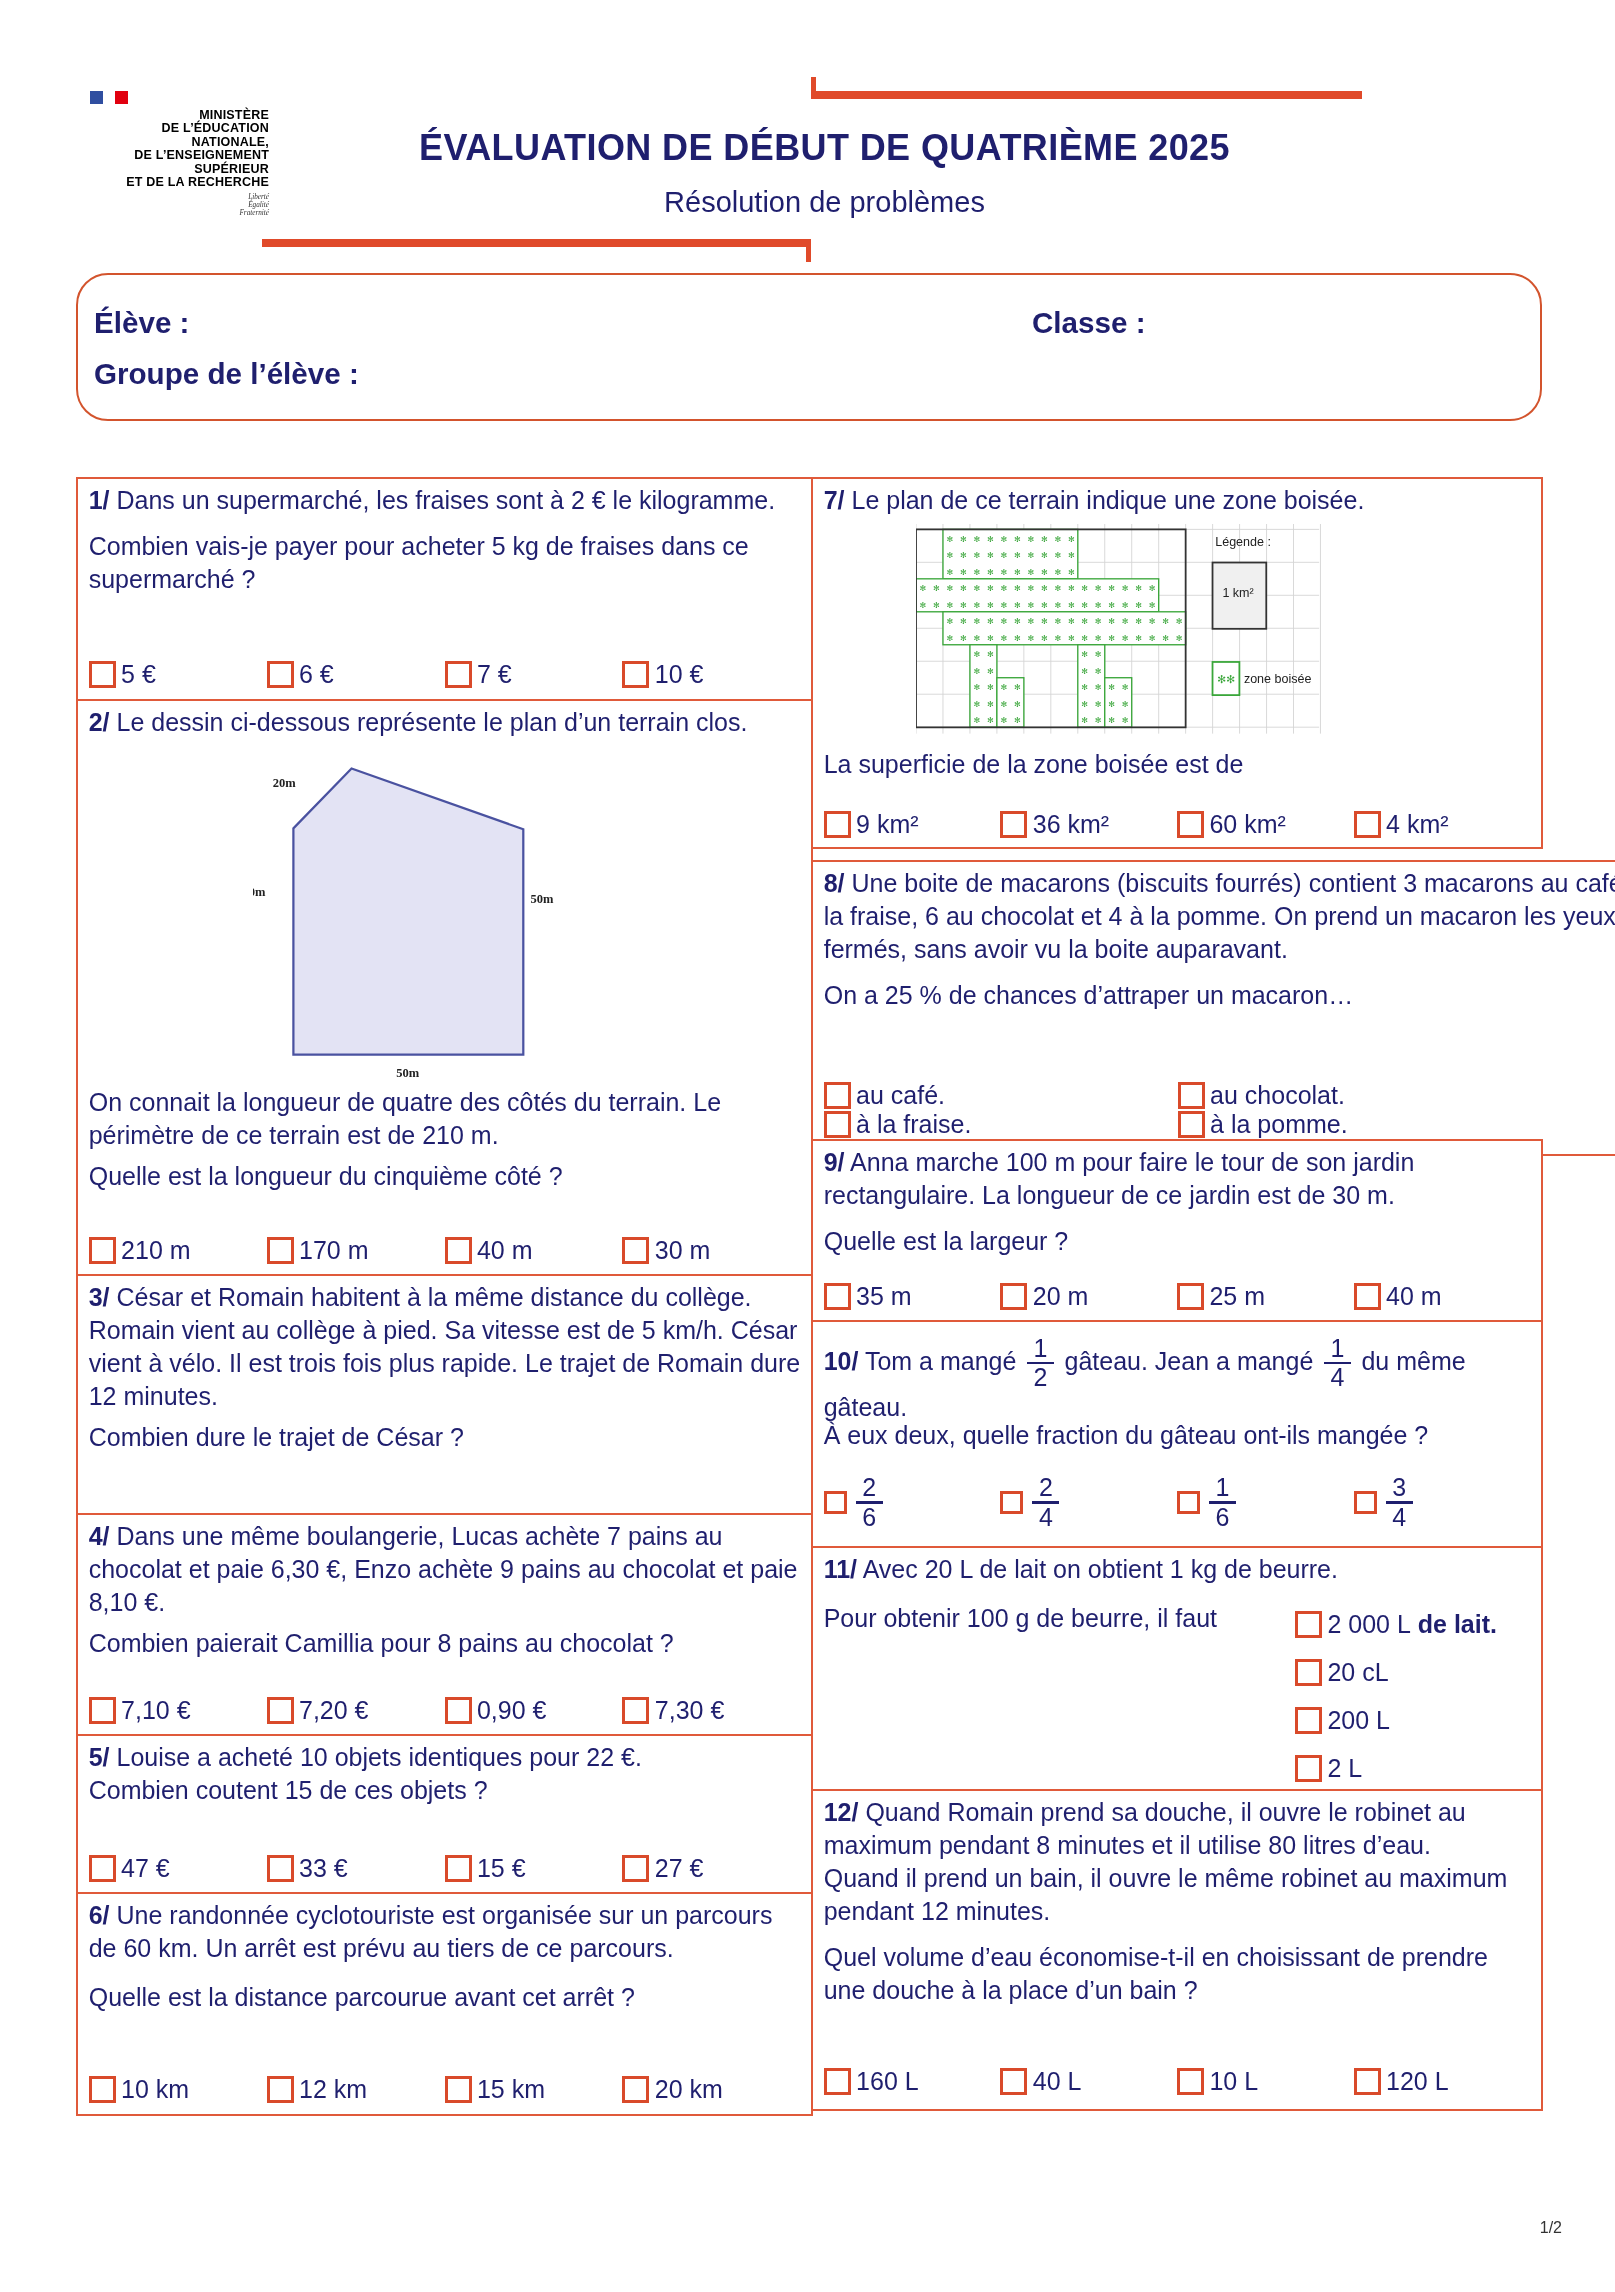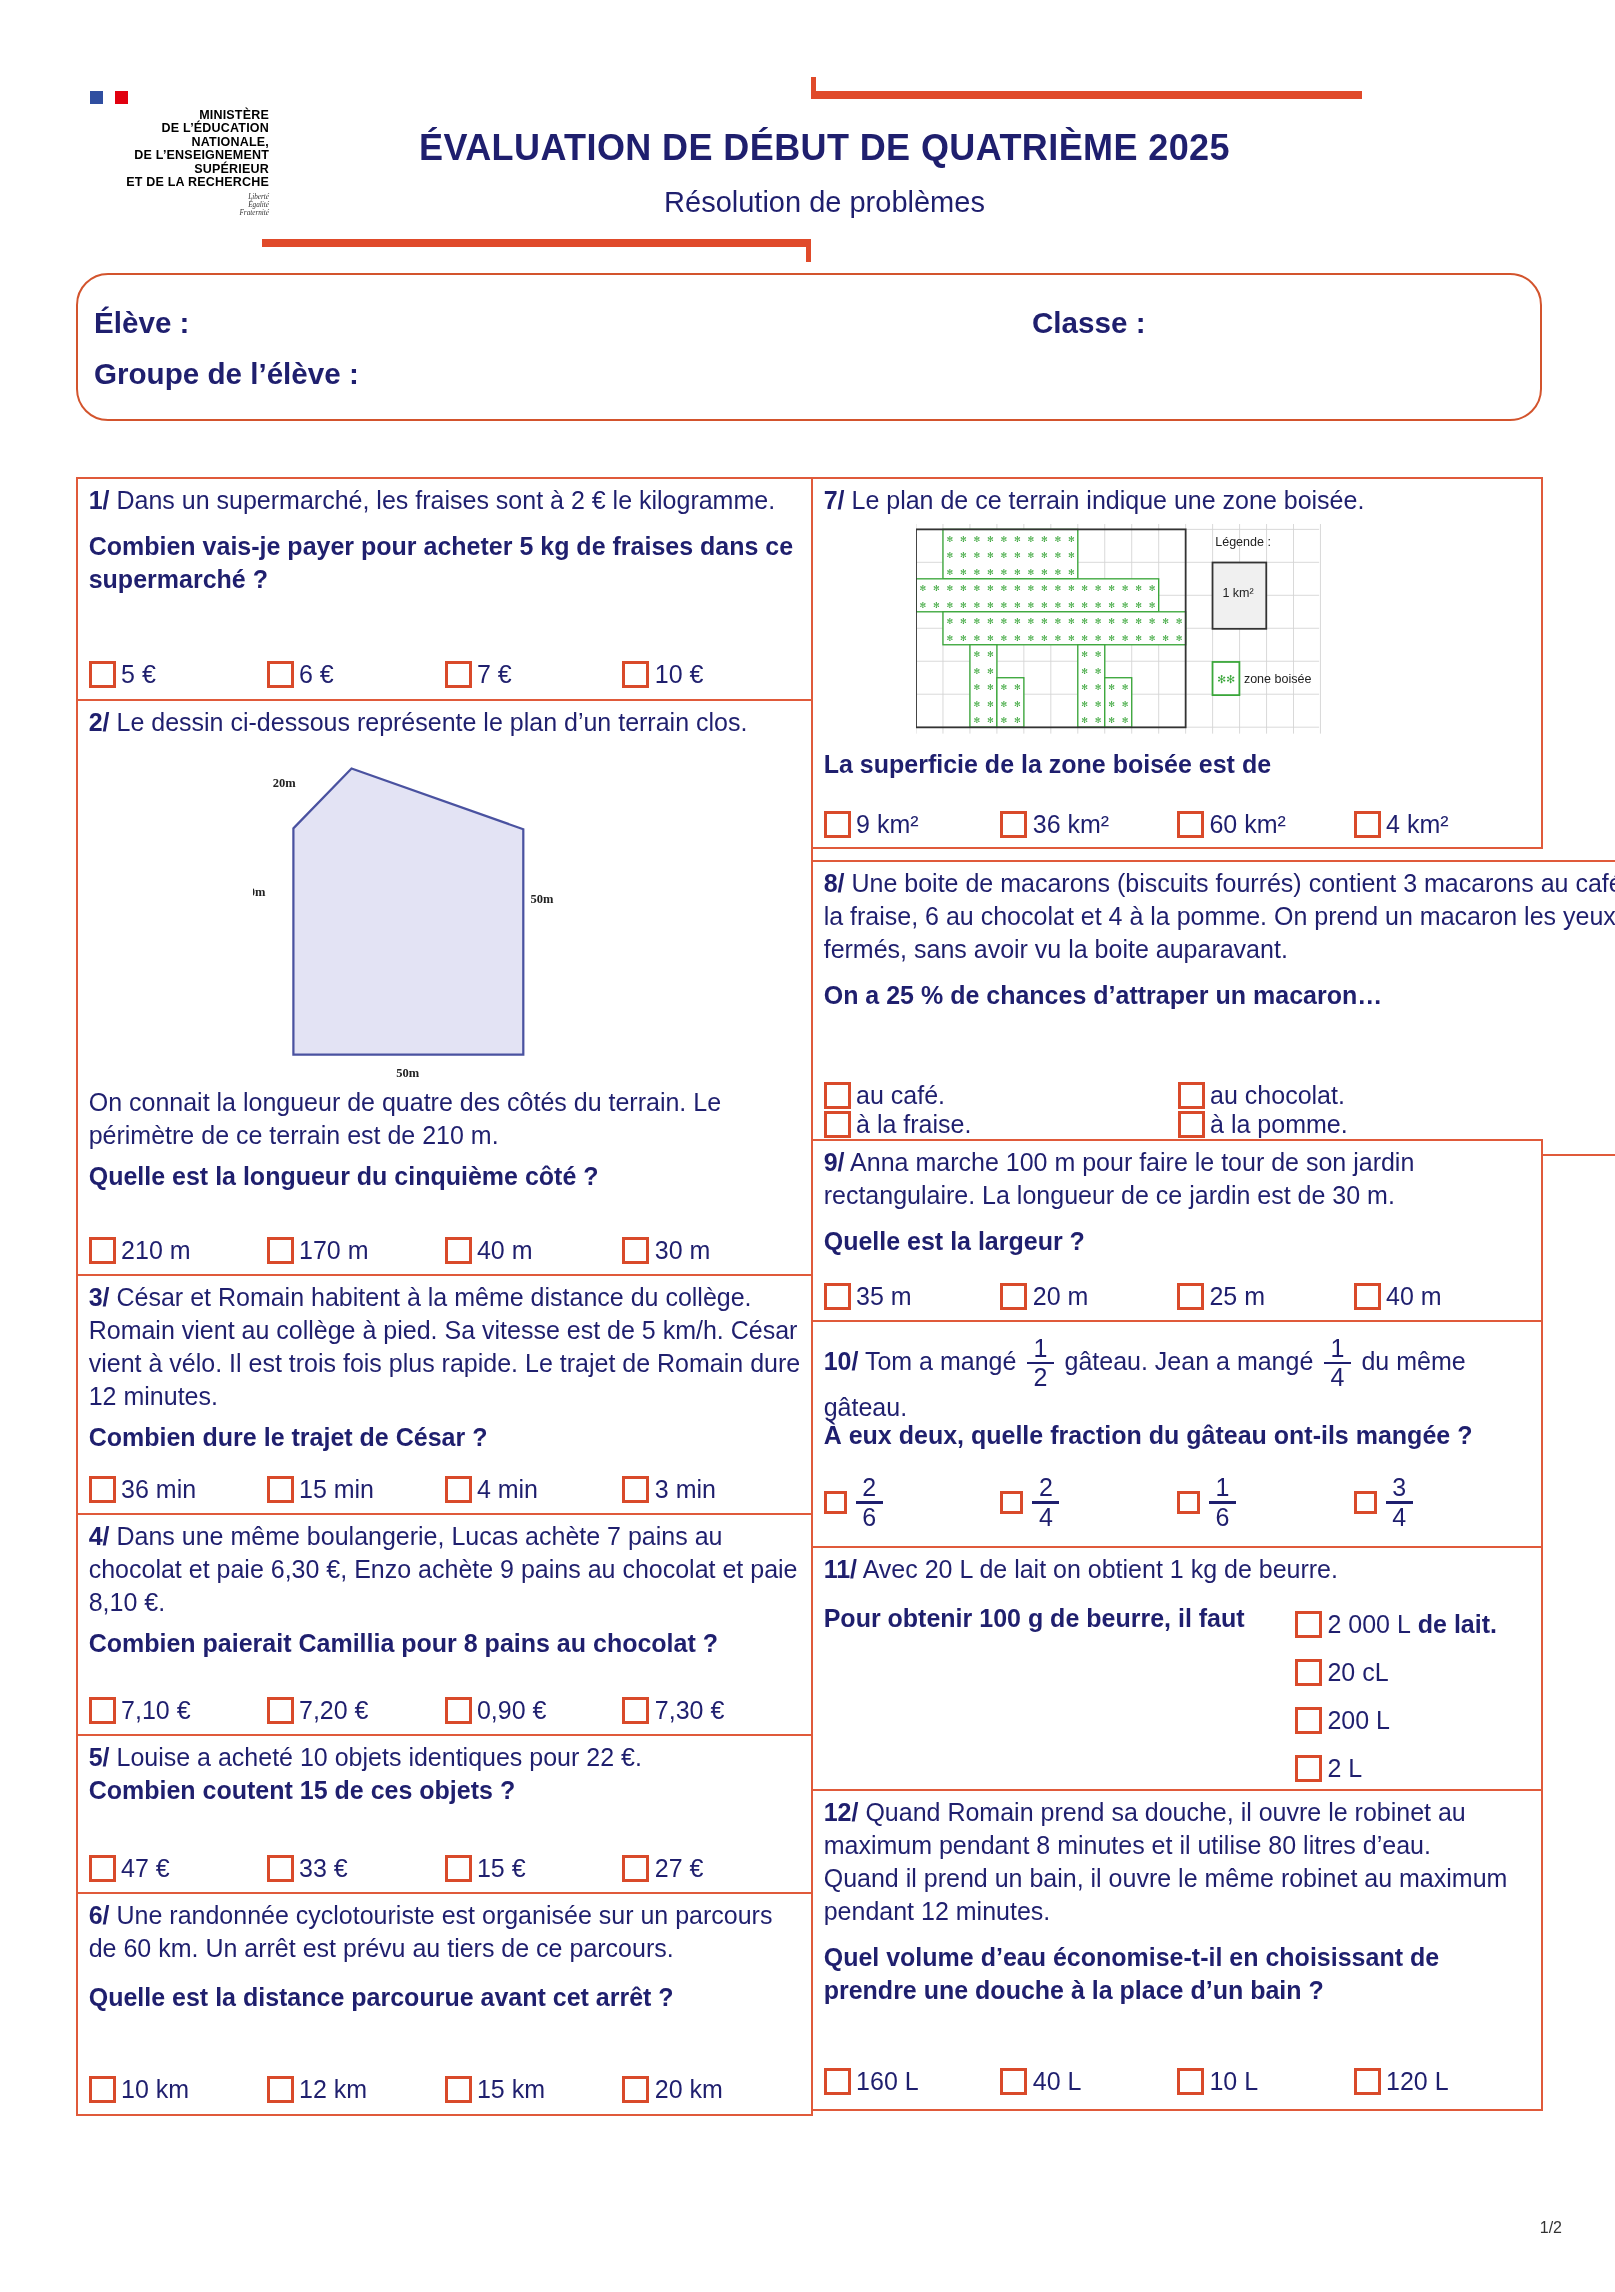--- a/index.html
+++ b/index.html
@@ -17,21 +17,21 @@
   .bar-bot-v { left: 806px; top: 239px; width: 4.5px; height: 23px; background: #e04a2a; }
   .title { left: 269px; top: 127px; width: 1111px; text-align: center; font-size: 36px; font-weight: bold; color: #1f1f6e; letter-spacing: 0.4px; }
   .subtitle { left: 269px; top: 186px; width: 1111px; text-align: center; font-size: 29px; color: #1f1f6e; }
   
   .student-box { left: 76px; top: 273px; width: 1466px; height: 148px; border: 2.7px solid #d3542d; border-radius: 32px; }
   .field-label { font-size: 29.6px; font-weight: bold; color: #1f1f6e; }
   
   .cell { position: absolute; border: 2.7px solid #e05a3a; background: #fff; padding: 5.4px 10.7px 0 10.7px; }
   .q-text { font-size: 25px; line-height: 33px; color: #1f1f6e; }
   .q-num { font-weight: bold; }
-  .q-ask { font-size: 25px; line-height: 33px; font-weight: bold; color: #1f1f6e; }
+  .q-ask { font-size: 25px; line-height: 33px; font-weight: normal; color: #1f1f6e; }
   .options { position: absolute; left: 10.7px; right: 10.7px; display: flex; }
   .opt { display: flex; align-items: center; width: 25%; font-size: 25px; color: #1f1f6e; }
   .box { display: inline-block; width: 27px; height: 27px; border: 3.6px solid #d94a2a; margin-right: 5.4px; flex: none; }
   .frac { display: inline-flex; flex-direction: column; align-items: center; vertical-align: middle; font-size: 25px; line-height: 27px; margin: 0 3.6px; }
   .frac .bar { width: 27px; height: 2.7px; background: #1f1f6e; }
   .page-num { right: 54px; top: 2219px; font-size: 16px; color: #333; }
 </style>
 </head>
 <body>
 
@@ -116,38 +116,20 @@
     <label class="opt">
         <span class="box"></span>
         <span>30 m</span>
       </label>
   </div>
 </div>
 
 <div class="cell" style="left:76px;top:1274px;width:737px;height:242px">
   <div class="q-text"><span class="q-num">3/</span><span> César et Romain habitent à la même distance du collège. Romain vient au collège à pied. Sa vitesse est de 5 km/h. César vient à vélo. Il est trois fois plus rapide. Le trajet de Romain dure 12 minutes.</span></div>
   <div class="q-ask" style="margin-top:7.2px">Combien dure le trajet de César ?</div>
-  <div class="options" style="top:199px">
-    <label class="opt">
-        <span class="box"></span>
-        <span>36 min</span>
-      </label>
-    <label class="opt">
-        <span class="box"></span>
-        <span>15 min</span>
-      </label>
-    <label class="opt">
-        <span class="box"></span>
-        <span>4 min</span>
-      </label>
-    <label class="opt">
-        <span class="box"></span>
-        <span>3 min</span>
-      </label>
-  </div>
 </div>
 
 <div class="cell" style="left:76px;top:1513px;width:737px;height:224px">
   <div class="q-text"><span class="q-num">4/</span><span> Dans une même boulangerie, Lucas achète 7 pains au chocolat et paie 6,30 €, Enzo achète 9 pains au chocolat et paie 8,10 €.</span></div>
   <div class="q-ask" style="margin-top:7.2px">Combien paierait Camillia pour 8 pains au chocolat ?</div>
   <div class="options" style="top:181px">
     <label class="opt">
         <span class="box"></span>
         <span>7,10 €</span>
       </label>

